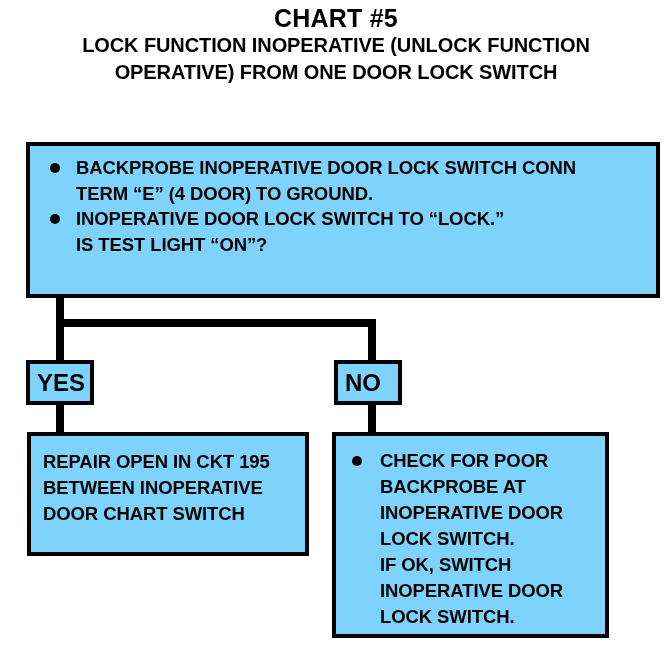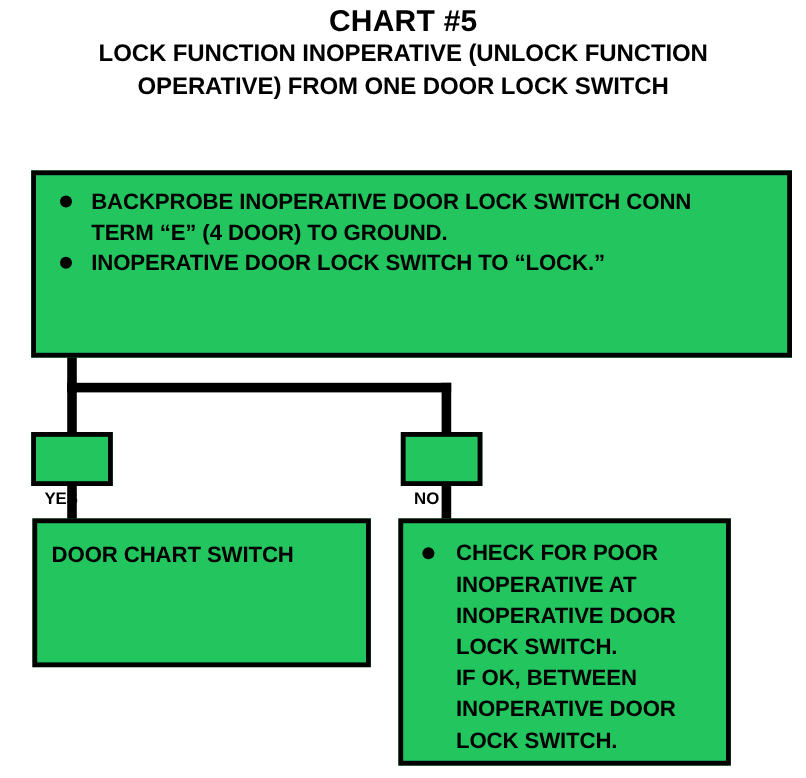--- a/index.html
+++ b/index.html
@@ -47,21 +47,21 @@
     letter-spacing: -0.1px;
   }
   .title-sub-line {
     white-space: nowrap;
   }
 
   
   .box {
     position: absolute;
     box-sizing: border-box;
-    background: #22c55e;
+    background: #7dd3fc;
     border: 4px solid #000000;
     z-index: 3;
   }
 
   #question-box {
     left: 26px;
     top: 142px;
     width: 634px;
     height: 156px;
   }
@@ -154,24 +154,23 @@
     position: absolute;
     left: 0;
     top: 0;
     width: 100%;
     height: 100%;
     display: flex;
     align-items: center;
     justify-content: flex-start;
     padding-left: 7px;
     box-sizing: border-box;
-    font-size: 14px;
+    font-size: 24px;
     font-weight: bold;
     letter-spacing: 0px;
-    margin-top: 32px;
   }
 
   
   .conn {
     position: absolute;
     background: #000000;
     z-index: 1;
   }
 
   
@@ -233,20 +232,21 @@
   <div class="box" id="question-box">
     <ul class="bullet-list">
       <li class="bullet-item">
         <span class="bullet-dot"></span>
         <span class="bullet-line">BACKPROBE INOPERATIVE DOOR LOCK SWITCH CONN</span>
         <span class="bullet-line">TERM “E” (4 DOOR) TO GROUND.</span>
       </li>
       <li class="bullet-item">
         <span class="bullet-dot"></span>
         <span class="bullet-line">INOPERATIVE DOOR LOCK SWITCH TO “LOCK.”</span>
+        <span class="bullet-line">IS TEST LIGHT “ON”?</span>
       </li>
     </ul>
   </div>
 
   <div class="conn" id="conn-stem-down"></div>
   <div class="conn" id="conn-branch-bar"></div>
   <div class="conn" id="conn-yes-down"></div>
   <div class="conn" id="conn-no-down"></div>
   <div class="conn" id="conn-yes-result"></div>
   <div class="conn" id="conn-no-result"></div>
@@ -254,32 +254,34 @@
   <div class="box" id="yes-box">
     <span class="decision-label">YES</span>
   </div>
 
   <div class="box" id="no-box">
     <span class="decision-label">NO</span>
   </div>
 
   <div class="box" id="yes-result-box">
     <div class="plain-text">
+      <span class="plain-line">REPAIR OPEN IN CKT 195</span>
+      <span class="plain-line">BETWEEN INOPERATIVE</span>
       <span class="plain-line">DOOR CHART SWITCH</span>
     </div>
   </div>
 
   <div class="box" id="no-result-box">
     <ul class="bullet-list">
       <li class="bullet-item">
         <span class="bullet-dot"></span>
         <span class="bullet-line">CHECK FOR POOR</span>
-        <span class="bullet-line">INOPERATIVE AT</span>
+        <span class="bullet-line">BACKPROBE AT</span>
         <span class="bullet-line">INOPERATIVE DOOR</span>
         <span class="bullet-line">LOCK SWITCH.</span>
-        <span class="bullet-line">IF OK, BETWEEN</span>
+        <span class="bullet-line">IF OK, SWITCH</span>
         <span class="bullet-line">INOPERATIVE DOOR</span>
         <span class="bullet-line">LOCK SWITCH.</span>
       </li>
     </ul>
   </div>
 
 </div>
 
 </body></html>

